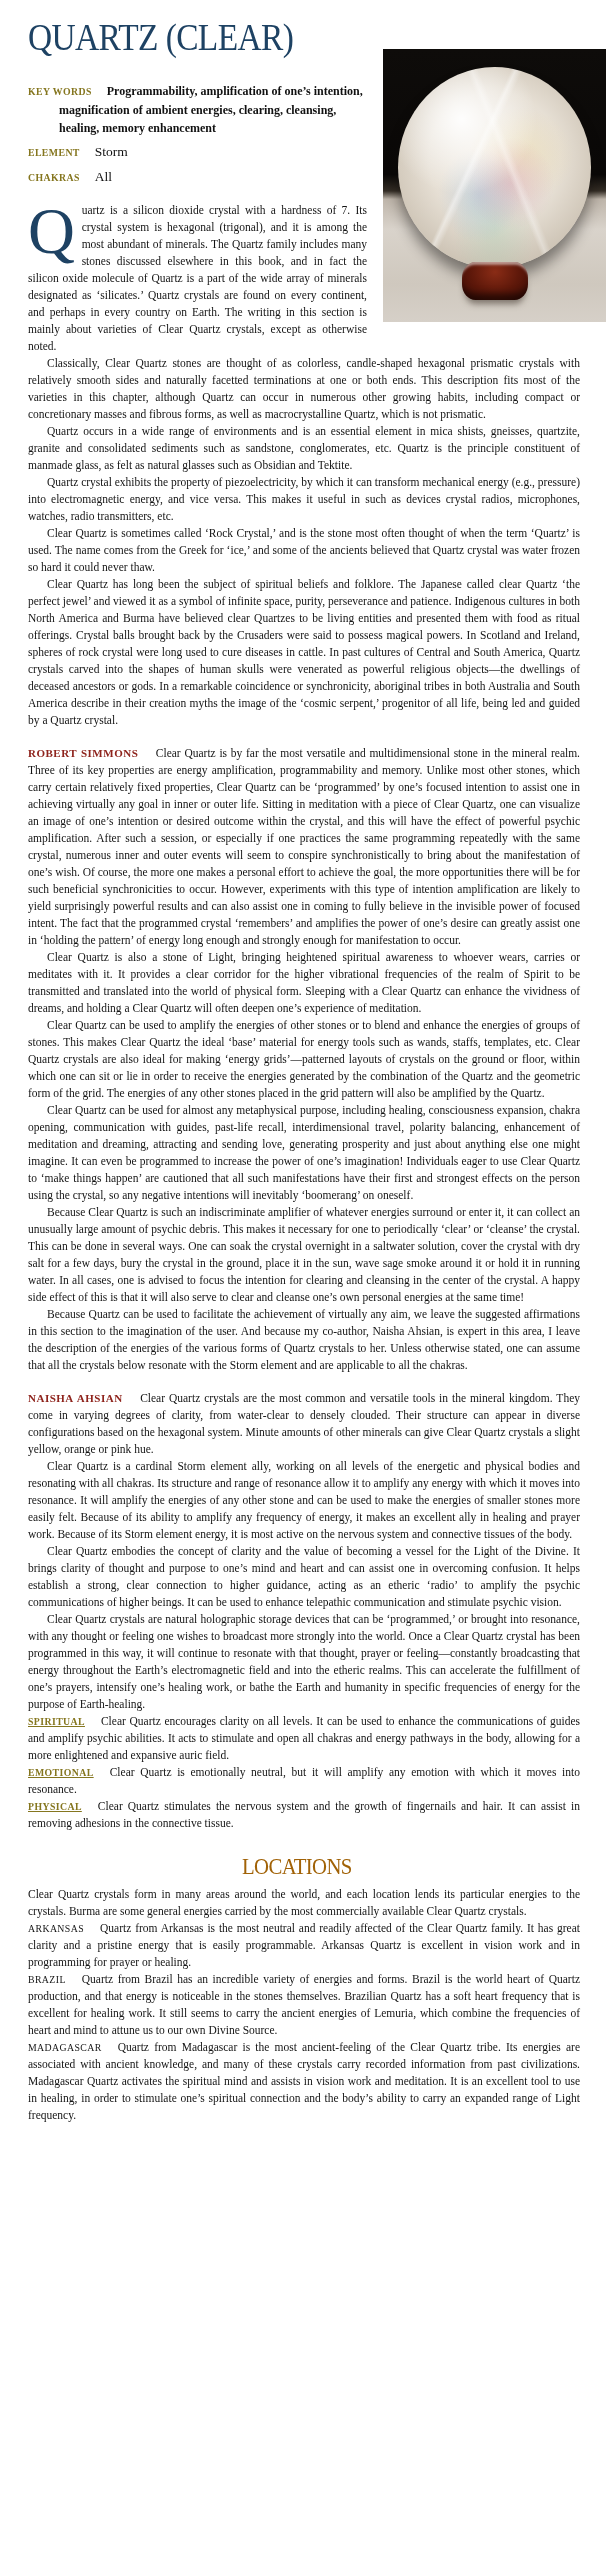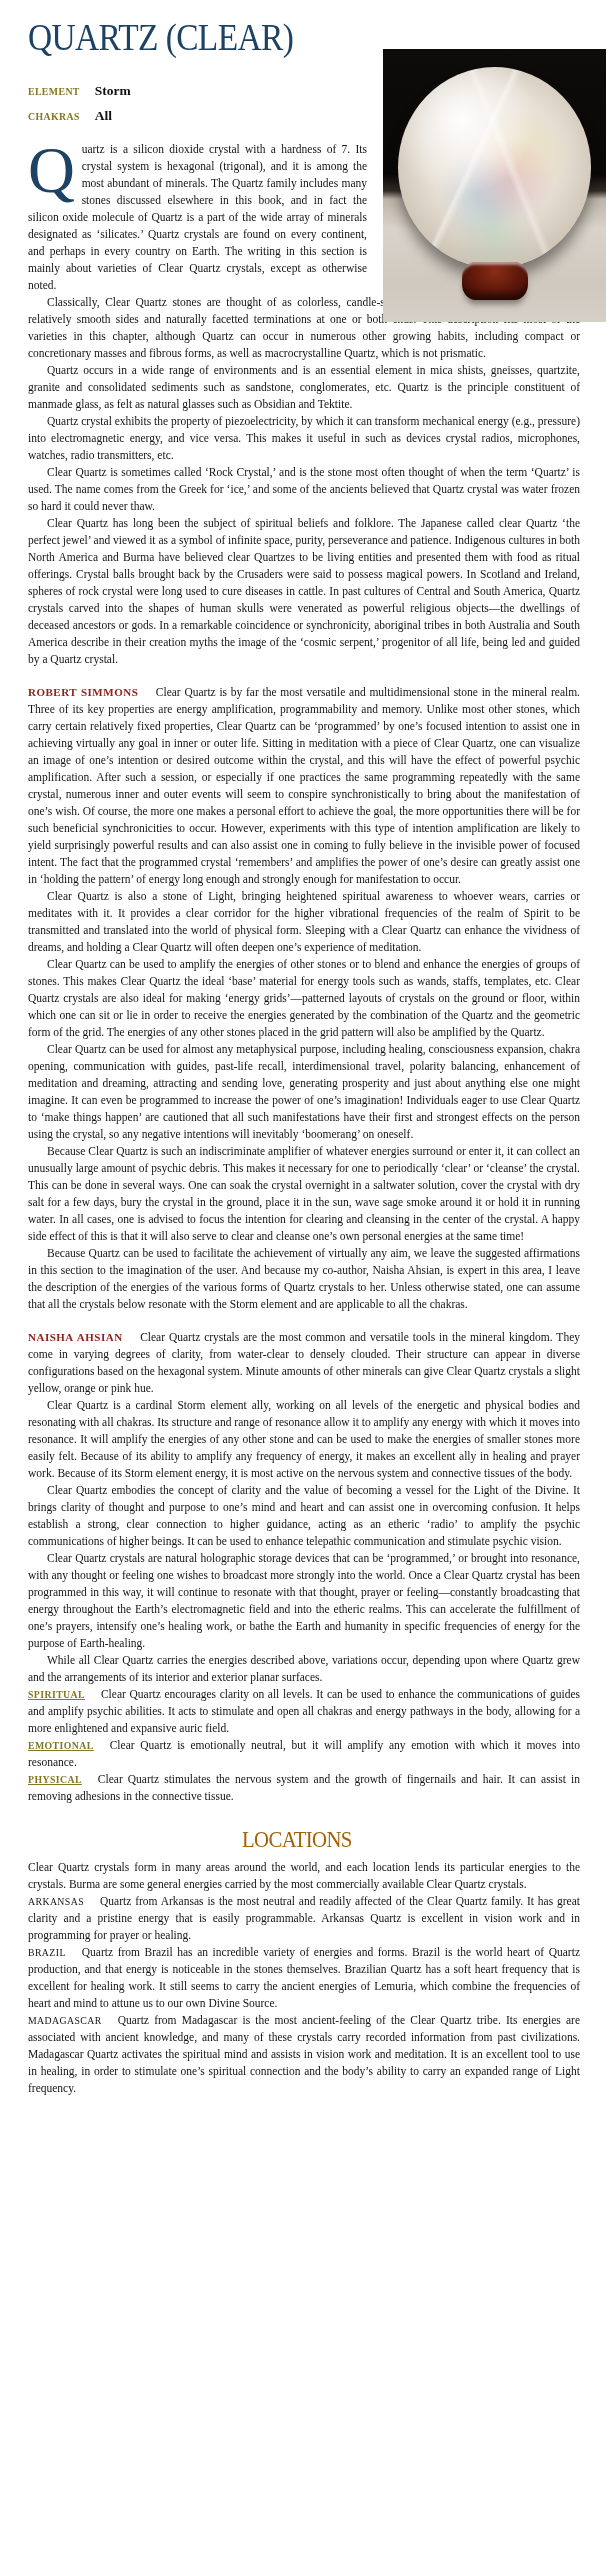--- a/index.html
+++ b/index.html
@@ -8,21 +8,21 @@
 
   
   h1.title{margin:17.5px 0 0 28px;font-size:38px;font-weight:400;color:#1e4263;line-height:1;}
   .condense{display:inline-block;transform:scaleX(.88);transform-origin:left center;letter-spacing:-0.7px;}
 
   .keyblock{margin:26px 30px 0 28px;width:341px;}
   .kv{margin:0 0 6px 0;padding-left:31px;text-indent:-31px;font-size:12px;font-weight:700;
       line-height:18px;color:#111;}
   .olabel{color:#85761f;font-size:9.8px;font-weight:700;letter-spacing:0.4px;margin-right:15px;}
   .kwval{font-weight:700;}
-  .val{font-weight:700;font-size:13.5px;}
+  .val{font-weight:400;font-size:13.5px;}
 
   
   .photo{position:absolute;left:383px;top:49px;width:223px;height:273px;margin:0;overflow:hidden;
          background:linear-gradient(180deg,#0e0c0a 0%,#0a0807 46%,#352e26 52%,#b7ae a3 54%,
                     #beb5aa 55%,#d9d3cb 66%,#cfc8be 86%,#d6d0c8 100%);
          background:linear-gradient(180deg,#0e0c0a 0%,#0a0807 46%,#352e26 52%,#beb5aa 55%,#d9d3cb 66%,#cfc8be 86%,#d6d0c8 100%);}
   .sphere{position:absolute;left:15px;top:17.5px;width:193px;height:201px;border-radius:50%;
     background:
       linear-gradient(115deg, transparent 40%, rgba(255,255,255,.45) 41.5%, transparent 44%),
       linear-gradient(68deg, transparent 54%, rgba(255,255,255,.35) 56%, transparent 58.5%),
@@ -59,20 +59,21 @@
 <div class="page">
 
   <figure class="photo" aria-label="Clear Quartz sphere with rainbow inclusions on a dark wooden stand">
     <div class="sphere"></div>
     <div class="stand"></div>
   </figure>
 
   <h1 class="title"><span class="condense">QUARTZ (CLEAR)</span></h1>
 
   <div class="keyblock">
+    <p class="kv"><span class="olabel">KEY WORDS</span><span class="kwval">Programmability, amplification of one’s intention, magnification of ambient energies, clearing, cleansing, healing, memory enhancement</span></p>
     <p class="kv"><span class="olabel">ELEMENT</span><span class="val">Storm</span></p>
     <p class="kv"><span class="olabel">CHAKRAS</span><span class="val">All</span></p>
   </div>
 
   <article>
 
     <p class="body first"><span class="photo-spacer"></span><span class="dropcap">Q</span><span>uartz is a silicon dioxide crystal with a hardness of 7. Its crystal system is hexagonal (trigonal), and it is among the most abundant of minerals. The Quartz family includes many stones discussed elsewhere in this book, and in fact the silicon oxide molecule of Quartz is a part of the wide array of minerals designated as ‘silicates.’ Quartz crystals are found on every continent, and perhaps in every country on Earth. The writing in this section is mainly about varieties of Clear Quartz crystals, except as otherwise noted.</span></p>
 
     <p class="body indent">Classically, Clear Quartz stones are thought of as colorless, candle-shaped hexagonal prismatic crystals with relatively smooth sides and naturally facetted terminations at one or both ends. This description fits most of the varieties in this chapter, although Quartz can occur in numerous other growing habits, including compact or concretionary masses and fibrous forms, as well as macrocrystalline Quartz, which is not prismatic.</p>
     <p class="body indent">Quartz occurs in a wide range of environments and is an essential element in mica shists, gneisses, quartzite, granite and consolidated sediments such as sandstone, conglomerates, etc. Quartz is the principle constituent of manmade glass, as felt as natural glasses such as Obsidian and Tektite.</p>
@@ -84,21 +85,20 @@
     <p class="body indent">Clear Quartz is also a stone of Light, bringing heightened spiritual awareness to whoever wears, carries or meditates with it. It provides a clear corridor for the higher vibrational frequencies of the realm of Spirit to be transmitted and translated into the world of physical form. Sleeping with a Clear Quartz can enhance the vividness of dreams, and holding a Clear Quartz will often deepen one’s experience of meditation.</p>
     <p class="body indent">Clear Quartz can be used to amplify the energies of other stones or to blend and enhance the energies of groups of stones. This makes Clear Quartz the ideal ‘base’ material for energy tools such as wands, staffs, templates, etc. Clear Quartz crystals are also ideal for making ‘energy grids’—patterned layouts of crystals on the ground or floor, within which one can sit or lie in order to receive the energies generated by the combination of the Quartz and the geometric form of the grid. The energies of any other stones placed in the grid pattern will also be amplified by the Quartz.</p>
     <p class="body indent">Clear Quartz can be used for almost any metaphysical purpose, including healing, consciousness expansion, chakra opening, communication with guides, past-life recall, interdimensional travel, polarity balancing, enhancement of meditation and dreaming, attracting and sending love, generating prosperity and just about anything else one might imagine. It can even be programmed to increase the power of one’s imagination! Individuals eager to use Clear Quartz to ‘make things happen’ are cautioned that all such manifestations have their first and strongest effects on the person using the crystal, so any negative intentions will inevitably ‘boomerang’ on oneself.</p>
     <p class="body indent">Because Clear Quartz is such an indiscriminate amplifier of whatever energies surround or enter it, it can collect an unusually large amount of psychic debris. This makes it necessary for one to periodically ‘clear’ or ‘cleanse’ the crystal. This can be done in several ways. One can soak the crystal overnight in a saltwater solution, cover the crystal with dry salt for a few days, bury the crystal in the ground, place it in the sun, wave sage smoke around it or hold it in running water. In all cases, one is advised to focus the intention for clearing and cleansing in the center of the crystal. A happy side effect of this is that it will also serve to clear and cleanse one’s own personal energies at the same time!</p>
     <p class="body indent">Because Quartz can be used to facilitate the achievement of virtually any aim, we leave the suggested affirmations in this section to the imagination of the user. And because my co-author, Naisha Ahsian, is expert in this area, I leave the description of the energies of the various forms of Quartz crystals to her. Unless otherwise stated, one can assume that all the crystals below resonate with the Storm element and are applicable to all the chakras.</p>
 
     <p class="body section"><span class="author">NAISHA AHSIAN</span><span>Clear Quartz crystals are the most common and versatile tools in the mineral kingdom. They come in varying degrees of clarity, from water-clear to densely clouded. Their structure can appear in diverse configurations based on the hexagonal system. Minute amounts of other minerals can give Clear Quartz crystals a slight yellow, orange or pink hue.</span></p>
     <p class="body indent">Clear Quartz is a cardinal Storm element ally, working on all levels of the energetic and physical bodies and resonating with all chakras. Its structure and range of resonance allow it to amplify any energy with which it moves into resonance. It will amplify the energies of any other stone and can be used to make the energies of smaller stones more easily felt. Because of its ability to amplify any frequency of energy, it makes an excellent ally in healing and prayer work. Because of its Storm element energy, it is most active on the nervous system and connective tissues of the body.</p>
     <p class="body indent">Clear Quartz embodies the concept of clarity and the value of becoming a vessel for the Light of the Divine. It brings clarity of thought and purpose to one’s mind and heart and can assist one in overcoming confusion. It helps establish a strong, clear connection to higher guidance, acting as an etheric ‘radio’ to amplify the psychic communications of higher beings. It can be used to enhance telepathic communication and stimulate psychic vision.</p>
     <p class="body indent">Clear Quartz crystals are natural holographic storage devices that can be ‘programmed,’ or brought into resonance, with any thought or feeling one wishes to broadcast more strongly into the world. Once a Clear Quartz crystal has been programmed in this way, it will continue to resonate with that thought, prayer or feeling—constantly broadcasting that energy throughout the Earth’s electromagnetic field and into the etheric realms. This can accelerate the fulfillment of one’s prayers, intensify one’s healing work, or bathe the Earth and humanity in specific frequencies of energy for the purpose of Earth-healing.</p>
-    <p class="body indent">While all Clear Quartz carries the energies described above, variations occur, depending upon where Quartz grew and the arrangements of its interior and exterior planar surfaces.</p>
 
     <p class="body attr"><span class="alabel">SPIRITUAL</span><span>Clear Quartz encourages clarity on all levels. It can be used to enhance the communications of guides and amplify psychic abilities. It acts to stimulate and open all chakras and energy pathways in the body, allowing for a more enlightened and expansive auric field.</span></p>
     <p class="body attr"><span class="alabel">EMOTIONAL</span><span>Clear Quartz is emotionally neutral, but it will amplify any emotion with which it moves into resonance.</span></p>
     <p class="body attr"><span class="alabel">PHYSICAL</span><span>Clear Quartz stimulates the nervous system and the growth of fingernails and hair. It can assist in removing adhesions in the connective tissue.</span></p>
 
     <h2 class="locations"><span class="condense">LOCATIONS</span></h2>
     <p class="body">Clear Quartz crystals form in many areas around the world, and each location lends its particular energies to the crystals. Burma are some general energies carried by the most commercially available Clear Quartz crystals.</p>
     <p class="body attr"><span class="llabel">ARKANSAS</span><span>Quartz from Arkansas is the most neutral and readily affected of the Clear Quartz family. It has great clarity and a pristine energy that is easily programmable. Arkansas Quartz is excellent in vision work and in programming for prayer or healing.</span></p>
     <p class="body attr"><span class="llabel">BRAZIL</span><span>Quartz from Brazil has an incredible variety of energies and forms. Brazil is the world heart of Quartz production, and that energy is noticeable in the stones themselves. Brazilian Quartz has a soft heart frequency that is excellent for healing work. It still seems to carry the ancient energies of Lemuria, which combine the frequencies of heart and mind to attune us to our own Divine Source.</span></p>
     <p class="body attr"><span class="llabel">MADAGASCAR</span><span>Quartz from Madagascar is the most ancient-feeling of the Clear Quartz tribe. Its energies are associated with ancient knowledge, and many of these crystals carry recorded information from past civilizations. Madagascar Quartz activates the spiritual mind and assists in vision work and meditation. It is an excellent tool to use in healing, in order to stimulate one’s spiritual connection and the body’s ability to carry an expanded range of Light frequency.</span></p>

